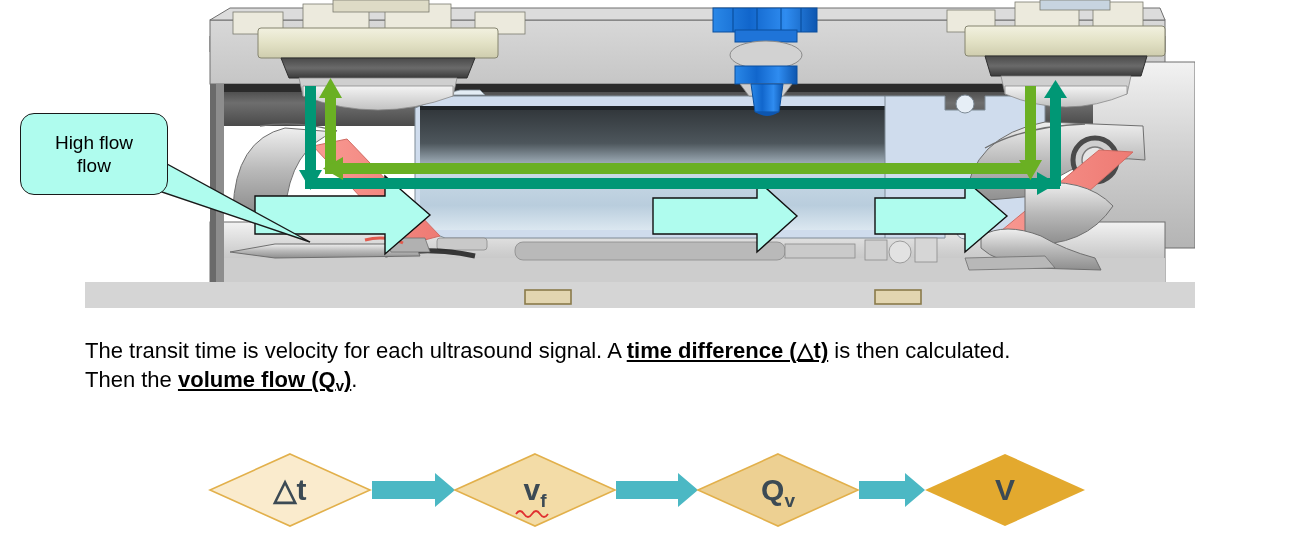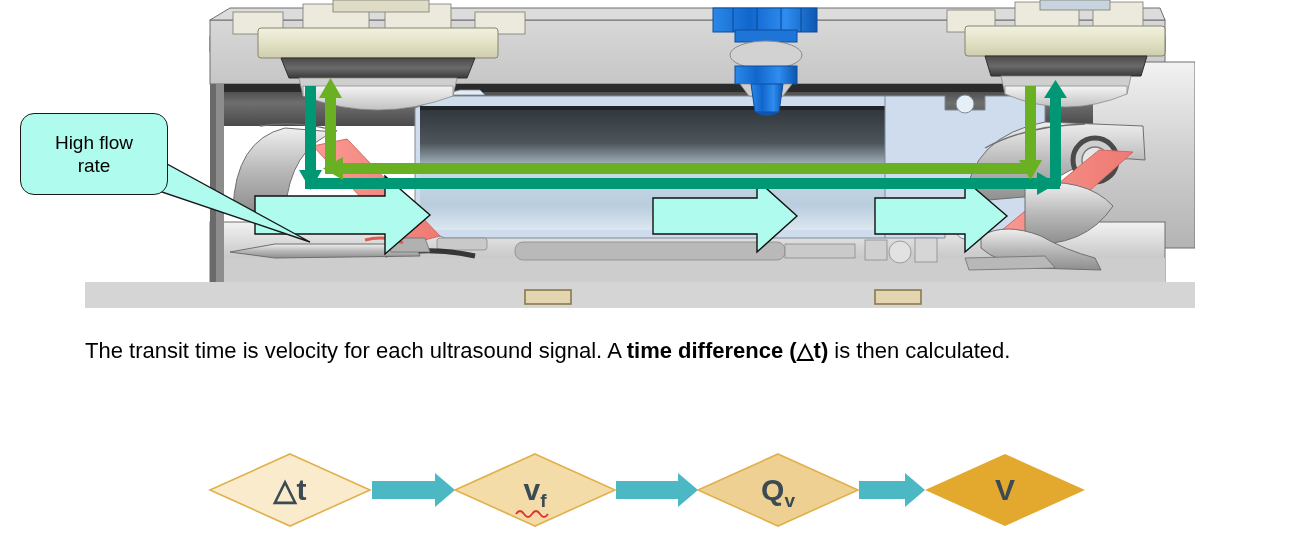--- a/index.html
+++ b/index.html
@@ -20,21 +20,21 @@
     position:absolute;left:20px;top:113px;width:146px;height:80px;
     background:#AFFCEE;border:1.6px solid #1a1a1a;border-radius:14px;
     display:flex;align-items:center;justify-content:center;text-align:center;
     font-size:19px;color:#000;line-height:1.22;z-index:7;
   }
   .callout-tail{position:absolute;left:150px;top:150px;z-index:6;}
 
   
   .textblock{position:absolute;left:85px;top:336px;width:1150px;}
   .tline{font-size:22px;color:#000;line-height:29px;white-space:nowrap;}
-  .tline b{font-weight:bold;}
+  .tline b{font-weight:bold;text-decoration:underline;}
   sub{font-size:0.68em;vertical-align:-0.28em;}
   .sq{position:relative;display:inline-block;}
   .sq::after{
     content:"";position:absolute;left:0;right:0;bottom:-3px;height:4px;
     background-image:
       radial-gradient(circle at 2px 3px, #e03030 1.2px, transparent 1.4px),
       radial-gradient(circle at 5px 1px, #e03030 1.2px, transparent 1.4px);
     background-size:6px 4px;background-repeat:repeat-x;
   }
 
@@ -243,28 +243,29 @@
     </svg>
   </div>
 
   <svg class="callout-tail" width="180" height="110" viewBox="0 0 180 110">
     <path d="M0,38 L6,8 L160,92 Z" fill="#AFFCEE" stroke="#1a1a1a" stroke-width="1.4"></path>
   </svg>
 
   <div class="callout">
     <div>
       <div>High flow</div>
-      <div>rate</div>
+      <div>flow</div>
     </div>
   </div>
 
   <div class="textblock">
     <div class="tline"><span>The transit time is velocity for each ultrasound signal. A </span><b>time difference (△t)</b><span> is then calculated.</span></div>
 
 
+    <div class="tline"><span>Then the </span><b><span>volume flow (Q</span><sub>v</sub><span>)</span></b><span>.</span></div>
 
   </div>
 
   <div class="chain">
     <svg width="1310" height="85" viewBox="0 0 1310 85">
       <g id="chain-connectors">
           <path d="M372,31 L435,31 L435,23
                          L455,40 L435,57 L435,49 L372,49 Z" fill="#4BB8C4"></path>
           <path d="M616,31 L678,31 L678,23
                          L698,40 L678,57 L678,49 L616,49 Z" fill="#4BB8C4"></path>

